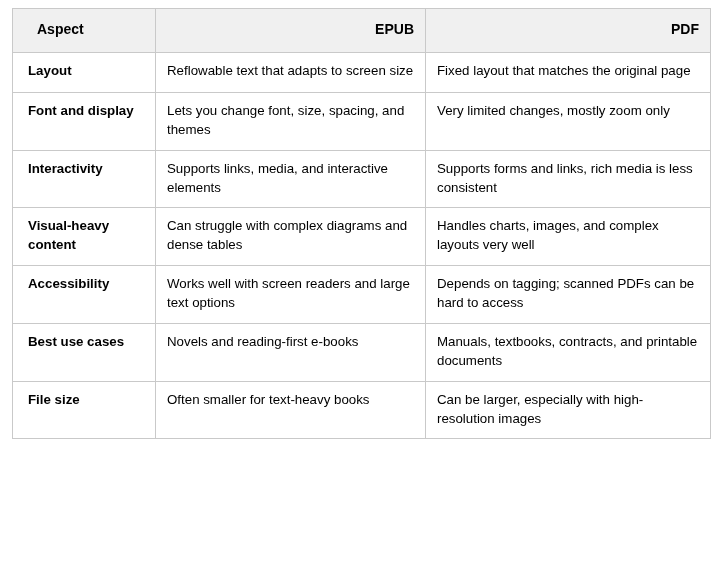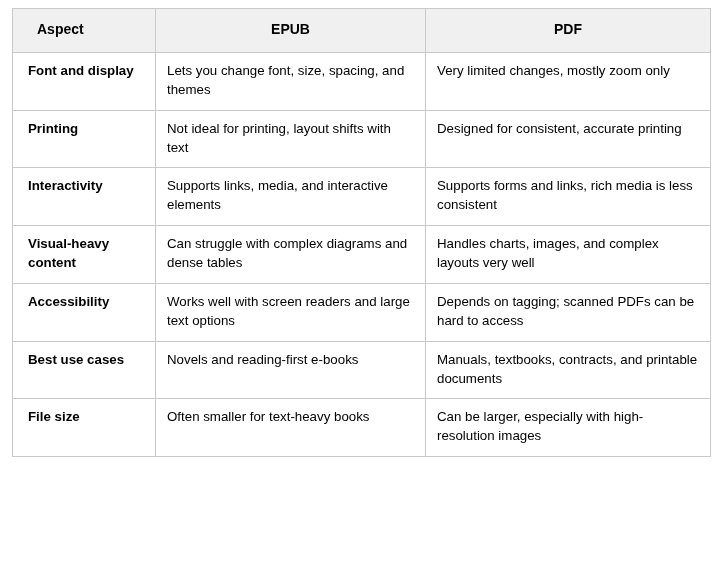--- a/index.html
+++ b/index.html
@@ -39,21 +39,21 @@
     line-height: 1.42;
   }
   table.cmp thead th {
     background: #f0f0f0;
     font-weight: bold;
     font-size: 14px;
     padding-top: 11px;
     padding-bottom: 12px;
   }
   thead th.h-aspect { text-align: left; padding-left: 24px; }
-  thead th.h-epub, thead th.h-pdf { text-align: center; }
+  thead th.h-epub, thead th.h-pdf { text-align: right; }
 
   tbody td.aspect {
     font-weight: bold;
     font-size: 13.3px;
     padding-left: 15px;
   }
   tbody tr td { height: 20px; }
 </style>
 </head>
 <body>
@@ -67,28 +67,28 @@
     </colgroup>
     <thead>
       <tr>
         <th class="h-aspect">Aspect</th>
         <th class="h-epub">EPUB</th>
         <th class="h-pdf">PDF</th>
       </tr>
     </thead>
     <tbody>
       <tr>
+        <td class="aspect">Layout</td>
+        <td>Reflowable text that adapts to screen size</td>
+        <td>Fixed layout that matches the original page</td>
+      </tr>
+      <tr>
         <td class="aspect">Font and display</td>
         <td>Lets you change font, size, spacing, and themes</td>
         <td>Very limited changes, mostly zoom only</td>
-      </tr>
-      <tr>
-        <td class="aspect">Printing</td>
-        <td>Not ideal for printing, layout shifts with text</td>
-        <td>Designed for consistent, accurate printing</td>
       </tr>
       <tr>
         <td class="aspect">Interactivity</td>
         <td>Supports links, media, and interactive elements</td>
         <td>Supports forms and links, rich media is less consistent</td>
       </tr>
       <tr>
         <td class="aspect">Visual-heavy content</td>
         <td>Can struggle with complex diagrams and dense tables</td>
         <td>Handles charts, images, and complex layouts very well</td>

